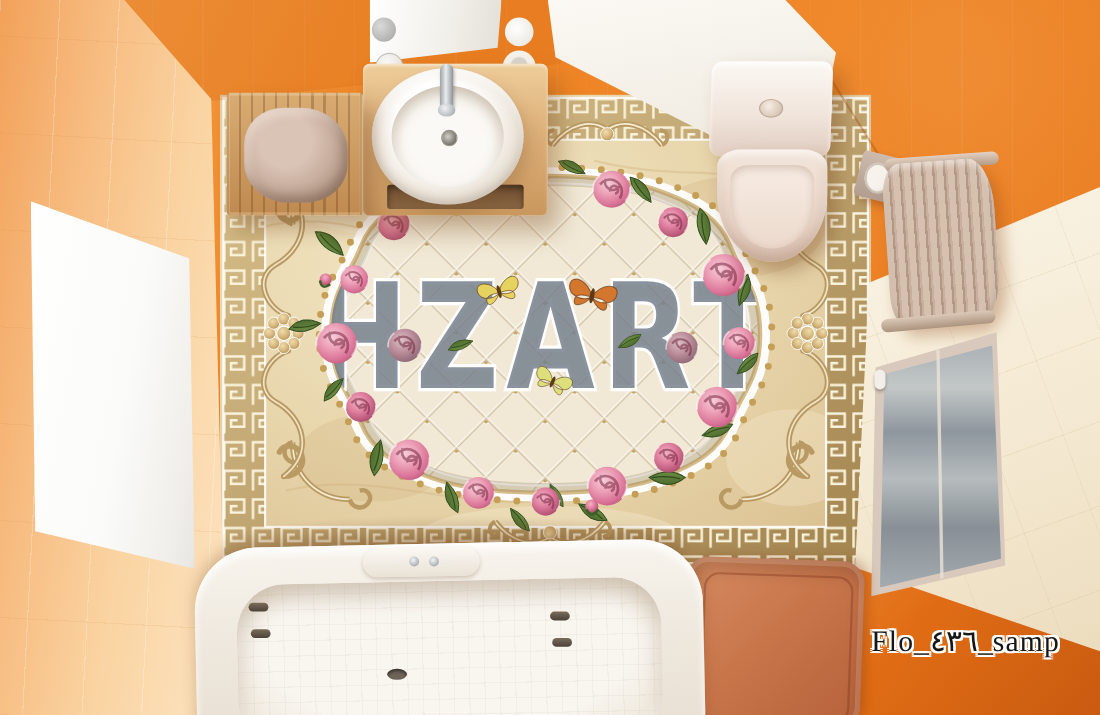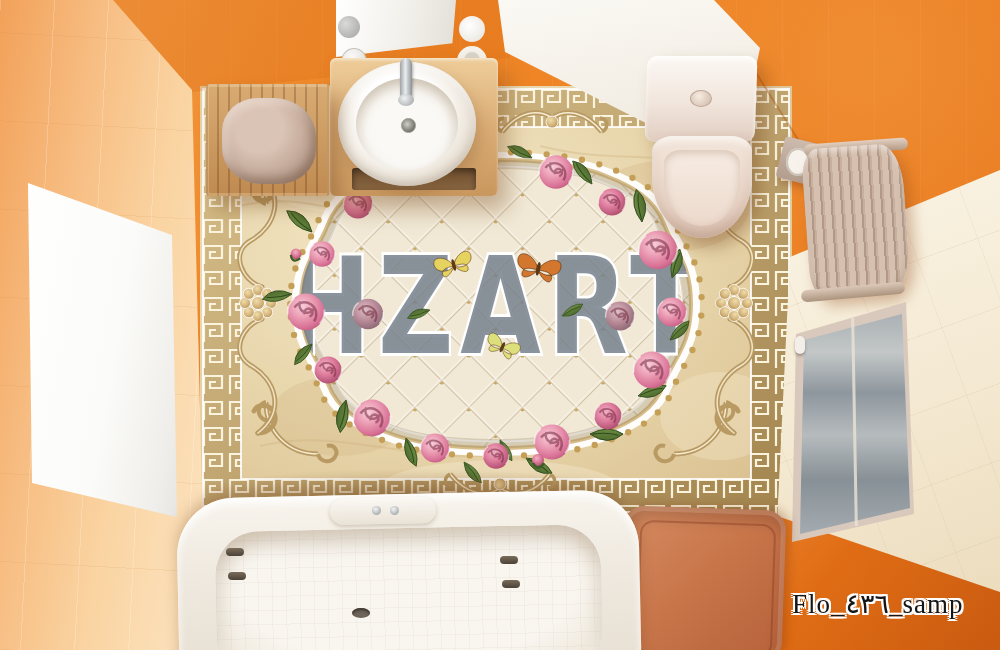--- a/index.html
+++ b/index.html
@@ -154,21 +154,21 @@
     clip-path:polygon(33px 10px,78px 10px,150px 145px,3px 145px);
     background:linear-gradient(105deg,#f3e7cb,#e6d2ac 60%,#ddc69b);}
   .shower-mat{left:622px;top:508px;width:162px;height:152px;border-radius:20px;z-index:4;
     transform:rotate(2deg);
     background:linear-gradient(135deg,#d68c62 0%,#c9764b 45%,#b6613a 100%);
     box-shadow:inset 0 0 0 5px rgba(255,230,210,.18), inset 0 10px 16px rgba(0,0,0,.18), 4px -2px 10px rgba(120,50,10,.3);}
   .shower-mat-line{left:638px;top:522px;width:132px;height:130px;border-radius:14px;z-index:4;
     transform:rotate(2deg);border:2px solid rgba(120,50,25,.35);}
 
   
-  .sample-label{left:792px;top:588px;z-index:6;font-size:27px;letter-spacing:1px;color:#161616;
+  .sample-label{left:792px;top:568px;z-index:6;font-size:27px;letter-spacing:1px;color:#161616;
     font-family:"Liberation Serif","DejaVu Serif","DejaVu Sans",serif;font-weight:500;
     text-shadow:-2px -2px 0 #fff,2px -2px 0 #fff,-2px 2px 0 #fff,2px 2px 0 #fff,
                 -2px 0 0 #fff,2px 0 0 #fff,0 -2px 0 #fff,0 2px 0 #fff;}
 </style>
 </head>
 <body>
 
 <div class="scene">
 
   <div class="abs wall-base"></div>

